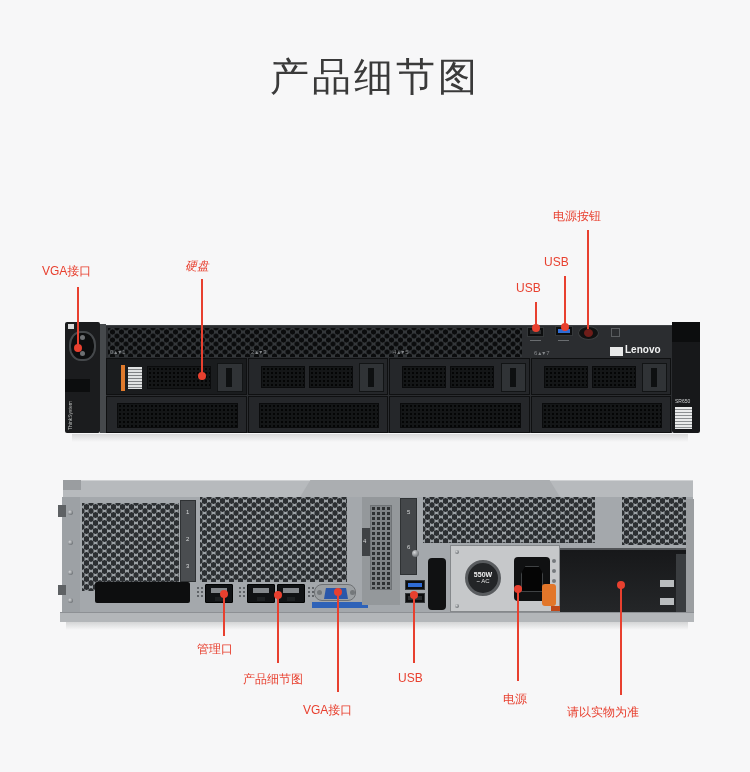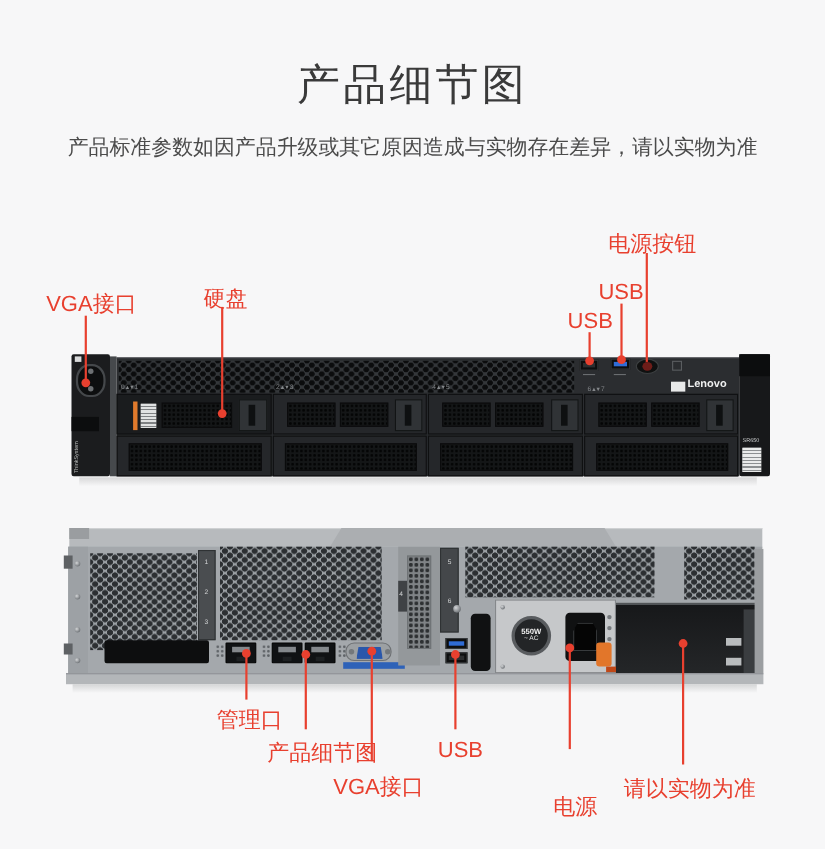--- a/index.html
+++ b/index.html
@@ -12,21 +12,21 @@
   .page{position:relative;width:750px;height:772px;overflow:hidden;background:var(--page-bg);}
 
   .title{position:absolute;left:0;top:50px;width:750px;text-align:center;
     font-size:39px;font-weight:500;color:#3a3a3a;letter-spacing:3px;}
   .subtitle{position:absolute;left:0;top:121px;width:750px;text-align:center;
     font-size:19px;color:#4b4b4b;}
 
   .abs{position:absolute;}
 
   
-  .callout-label{position:absolute;color:var(--accent-red);font-size:20px;
+  .callout-label{position:absolute;color:var(--accent-red);font-size:12px;
     white-space:nowrap;z-index:30;text-align:right;}
   .callout-line{position:absolute;width:2px;background:var(--accent-red);z-index:29;}
   .callout-dot{position:absolute;width:8px;height:8px;border-radius:50%;
     background:var(--accent-red);z-index:30;}
 
   
   .hexdark{background-color:#34373a;
     background-image:radial-gradient(circle,#0b0c0d 2.3px,transparent 2.8px),
                      radial-gradient(circle,#0b0c0d 2.3px,transparent 2.8px);
     background-size:9px 8px;background-position:0 0,4.5px 4px;}
@@ -60,21 +60,20 @@
   .dotgrid{position:absolute;width:8px;height:12px;
     background-image:radial-gradient(circle,#5f6367 1px,transparent 1.3px);
     background-size:4px 4px;}
 </style>
 </head>
 <body>
 
 <div class="page">
 
   <div class="title">产品细节图</div>
-  <div class="subtitle">产品标准参数如因产品升级或其它原因造成与实物存在差异，请以实物为准</div>
 
   <div class="abs" style="left:0;top:0;width:0;height:0;">
 
     <div class="abs ear" style="left:65px;top:322px;width:35px;height:111px;">
       <div class="abs" style="left:3px;top:2px;width:6px;height:5px;background:#d9dadb;"></div>
       <div class="abs" style="left:4px;top:9px;width:27px;height:30px;border:2px solid #45484b;border-radius:12px/14px;background:#0d0e0f;">
         <div class="abs" style="left:9px;top:2px;width:5px;height:5px;border-radius:50%;background:#6d7073;"></div>
         <div class="abs" style="left:9px;top:18px;width:5px;height:5px;border-radius:50%;background:#6d7073;"></div>
       </div>
       <div class="abs" style="left:0;top:57px;width:25px;height:13px;background:#0c0d0e;"></div>
@@ -155,21 +154,21 @@
       <div class="abs" style="left:3px;top:85px;width:17px;height:22px;background:#eaebeb;background-image:repeating-linear-gradient(#eaebeb 0 2px,#8c8f91 2px 3px);"></div>
     </div>
 
     <div class="abs" style="left:72px;top:434px;width:616px;height:8px;background:linear-gradient(#d8d8d9,rgba(247,247,248,0));"></div>
   </div>
 
   <span class="callout-label" style="left:42px;top:263px;">VGA接口</span>
   <div class="callout-line" style="left:77px;top:287px;height:58px;"></div>
   <div class="callout-dot" style="left:74px;top:344px;"></div>
 
-  <span class="callout-label" style="left:185px;top:258px;">硬盘</span>
+  <span class="callout-label" style="left:185px;top:258px;font-style:italic;">硬盘</span>
   <div class="callout-line" style="left:201px;top:279px;height:95px;"></div>
   <div class="callout-dot" style="left:198px;top:372px;"></div>
 
   <span class="callout-label" style="left:516px;top:281px;">USB</span>
   <div class="callout-line" style="left:535px;top:302px;height:23px;"></div>
   <div class="callout-dot" style="left:532px;top:324px;"></div>
 
   <span class="callout-label" style="left:544px;top:255px;">USB</span>
   <div class="callout-line" style="left:564px;top:276px;height:48px;"></div>
   <div class="callout-dot" style="left:561px;top:323px;"></div>
@@ -290,19 +289,19 @@
   <div class="callout-dot" style="left:334px;top:588px;"></div>
   <div class="callout-line" style="left:337px;top:595px;height:97px;"></div>
   <span class="callout-label" style="left:303px;top:702px;">VGA接口</span>
 
   <div class="callout-dot" style="left:410px;top:591px;"></div>
   <div class="callout-line" style="left:413px;top:598px;height:65px;"></div>
   <span class="callout-label" style="left:398px;top:671px;">USB</span>
 
   <div class="callout-dot" style="left:514px;top:585px;"></div>
   <div class="callout-line" style="left:517px;top:592px;height:89px;"></div>
-  <span class="callout-label" style="left:503px;top:720px;">电源</span>
+  <span class="callout-label" style="left:503px;top:691px;">电源</span>
 
   <div class="callout-dot" style="left:617px;top:581px;"></div>
   <div class="callout-line" style="left:620px;top:588px;height:107px;"></div>
   <span class="callout-label" style="left:567px;top:704px;">请以实物为准</span>
 
 </div>
 
 </body></html>

